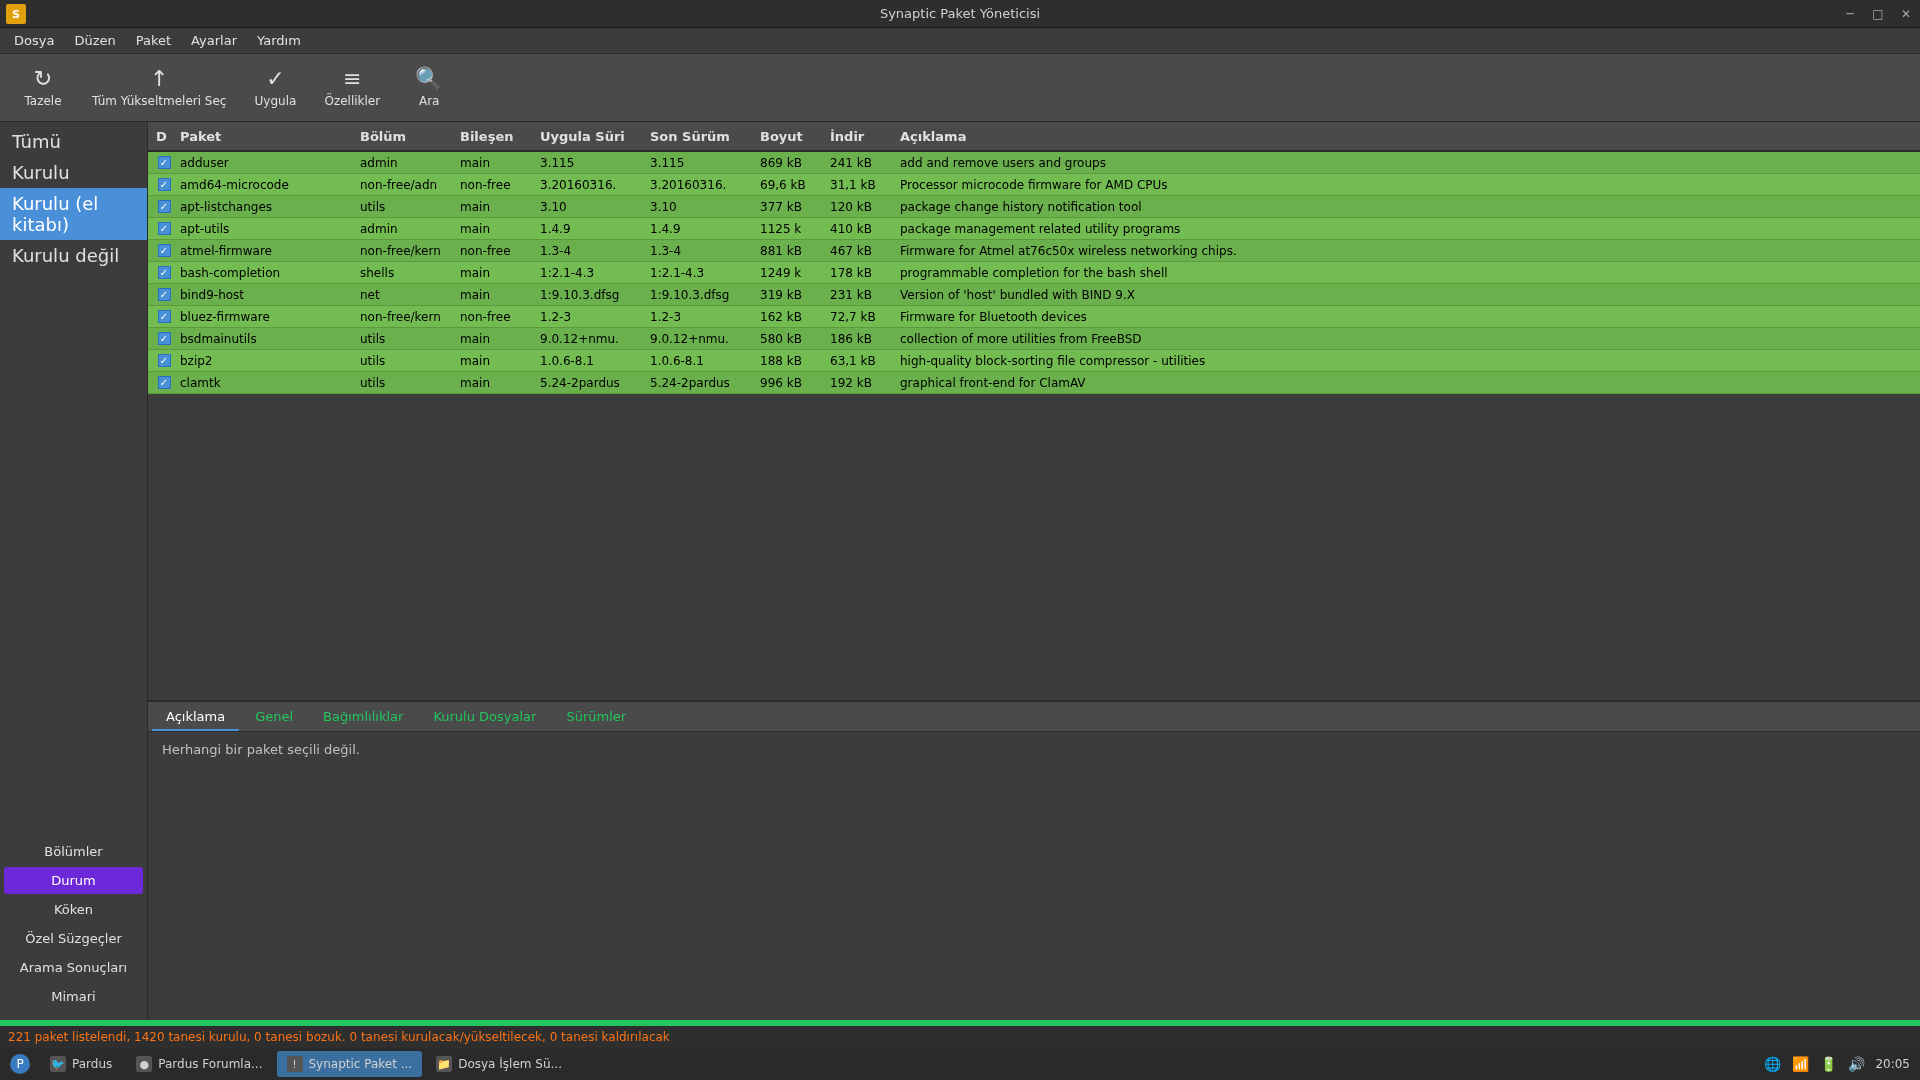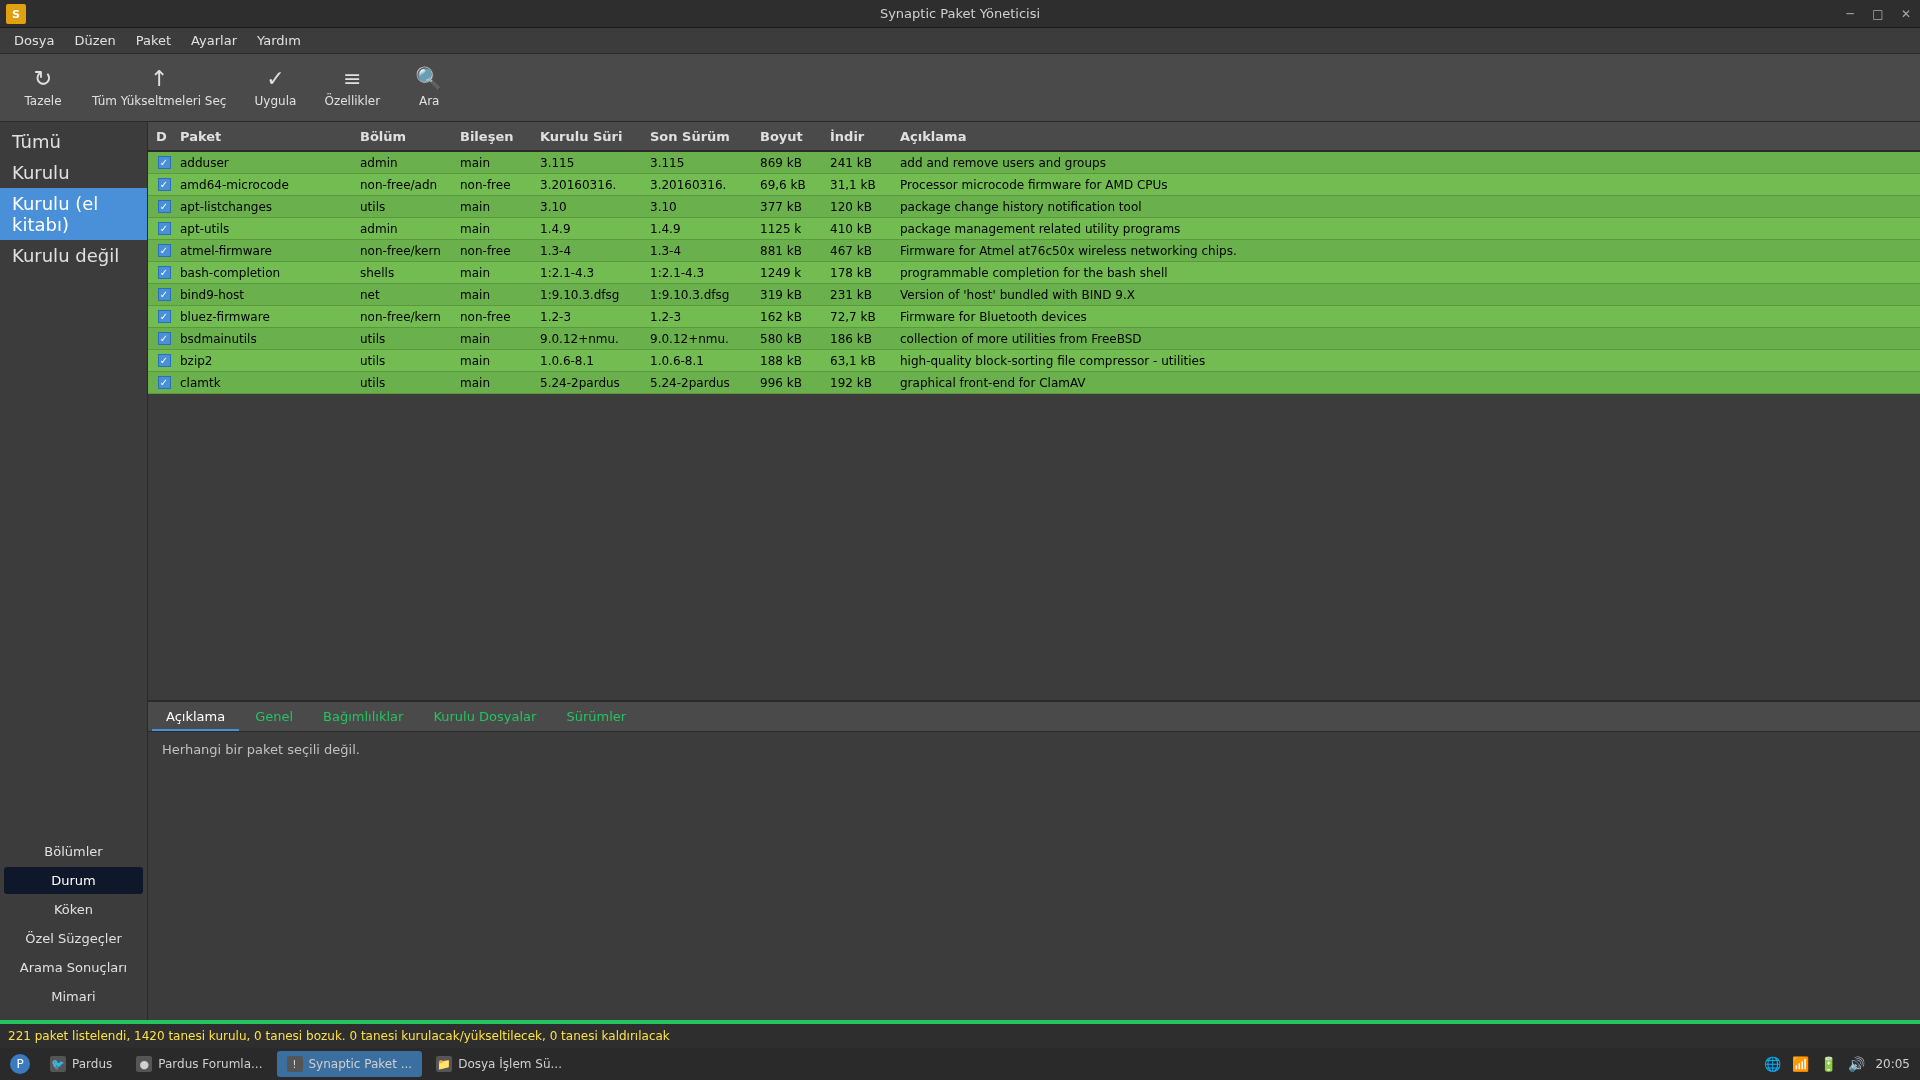--- a/index.html
+++ b/index.html
@@ -140,21 +140,21 @@
     .sidebar-nav-item {
       padding: 6px 8px;
       cursor: pointer;
       font-size: 13px;
       color: #e0e0e0;
       text-align: center;
       border-radius: 3px;
       margin: 2px 4px;
     }
     .sidebar-nav-item.active {
-      background: #0f172a;
+      background: #6d28d9;
       color: #fff;
     }
 
     
     #content {
       flex: 1;
       display: flex;
       flex-direction: column;
     }
 
@@ -266,22 +266,22 @@
     }
 
     
     #statusbar {
       height: 28px;
       background: #2e2e2e;
       display: flex;
       align-items: center;
       padding: 0 8px;
       font-size: 12px;
-      color: #fde047;
-      border-top: 4px solid #22c55e;
+      color: #f97316;
+      border-top: 6px solid #22c55e;
     }
 
     
     #taskbar {
       height: 32px;
       background: #2a2a2a;
       display: flex;
       align-items: center;
       padding: 0 4px;
       gap: 4px;
@@ -396,21 +396,21 @@
       </div>
   </div>
 
   <div id="content">
 
     <div id="col-headers">
       <div class="col-header col-d">D</div>
       <div class="col-header col-paket">Paket</div>
       <div class="col-header col-bolum">Bölüm</div>
       <div class="col-header col-bilesen">Bileşen</div>
-      <div class="col-header col-kurulu">Kurulu Süri</div>
+      <div class="col-header col-kurulu">Uygula Süri</div>
       <div class="col-header col-son">Son Sürüm</div>
       <div class="col-header col-boyut">Boyut</div>
       <div class="col-header col-indir">İndir</div>
       <div class="col-header col-aciklama">Açıklama</div>
     </div>
 
     <div id="package-list">
     <div class="pkg-row">
     <div class="pkg-cell pkg-check col-d">
       <div class="pkg-check-box">✓</div>

